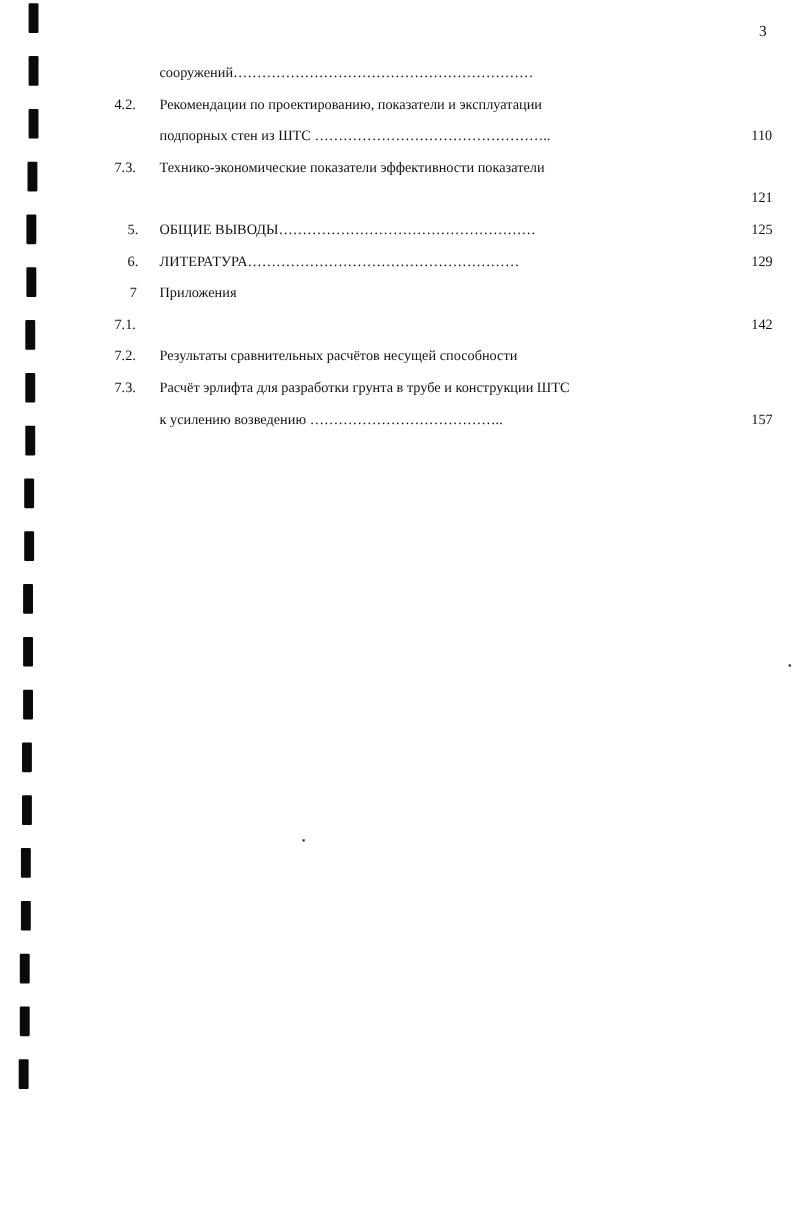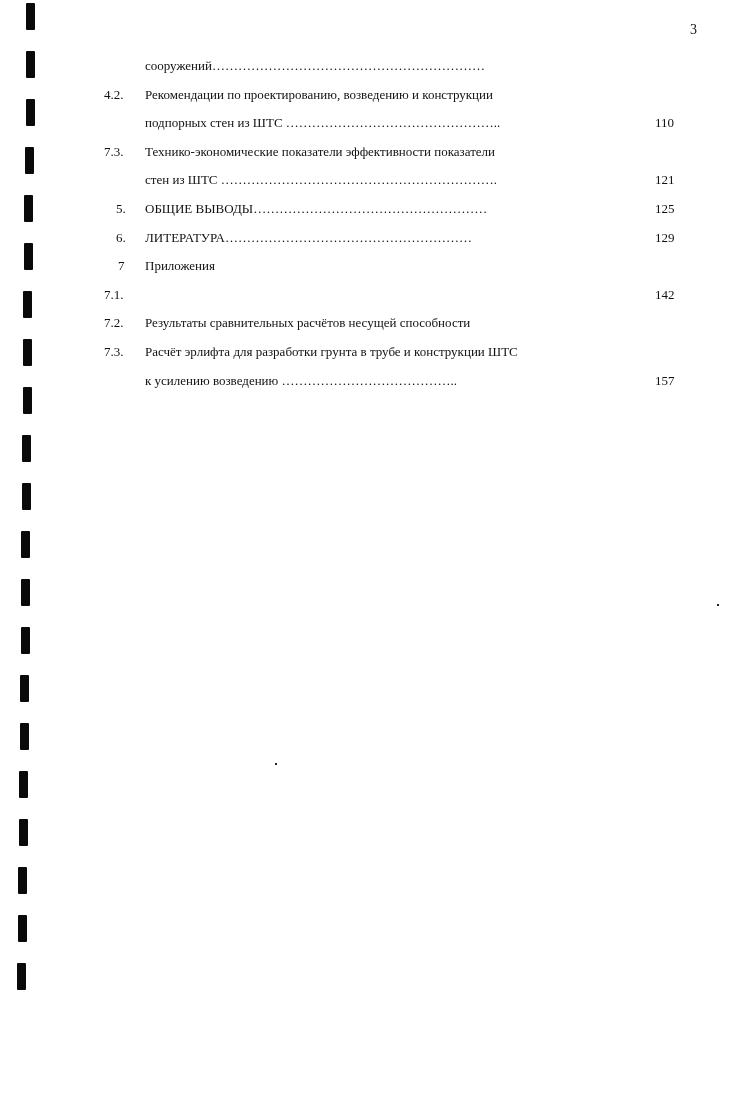--- a/index.html
+++ b/index.html
@@ -52,21 +52,21 @@
       position: absolute;
       left: 104px;
       width: 36px;
     }
     .toc-text {
       position: absolute;
       left: 145px;
     }
     .toc-page {
       position: absolute;
-      left: 655px;
+      left: 683px;
     }
     .stray-dot {
       position: absolute;
       width: 2px;
       height: 2px;
       background: #222;
     }
   </style>
 </head>
 <body>
@@ -98,36 +98,35 @@
 <div class="page-number">3</div>
 
 <div class="toc">
   <div class="toc-line">
     <span class="toc-num"></span>
     <span class="toc-text">сооружений………………………………………………………</span>
     <span class="toc-page"></span>
   </div>
   <div class="toc-line">
     <span class="toc-num">4.2.</span>
-    <span class="toc-text">Рекомендации по проектированию, возведению и конструкции</span>
+    <span class="toc-text">Рекомендации по проектированию, показатели и эксплуатации</span>
     <span class="toc-page"></span>
   </div>
   <div class="toc-line">
     <span class="toc-num"></span>
     <span class="toc-text">подпорных стен из ШТС …………………………………………..</span>
     <span class="toc-page">110</span>
   </div>
   <div class="toc-line">
     <span class="toc-num">7.3.</span>
     <span class="toc-text">Технико-экономические показатели эффективности показатели</span>
     <span class="toc-page"></span>
   </div>
   <div class="toc-line">
     <span class="toc-num"></span>
-    <span class="toc-text">стен из ШТС ……………………………………………………….</span>
     <span class="toc-page">121</span>
   </div>
   <div class="toc-line">
     <span class="toc-num" style="left:116px">5.</span>
     <span class="toc-text">ОБЩИЕ ВЫВОДЫ………………………………………………</span>
     <span class="toc-page">125</span>
   </div>
   <div class="toc-line">
     <span class="toc-num" style="left:116px">6.</span>
     <span class="toc-text">ЛИТЕРАТУРА…………………………………………………</span>

